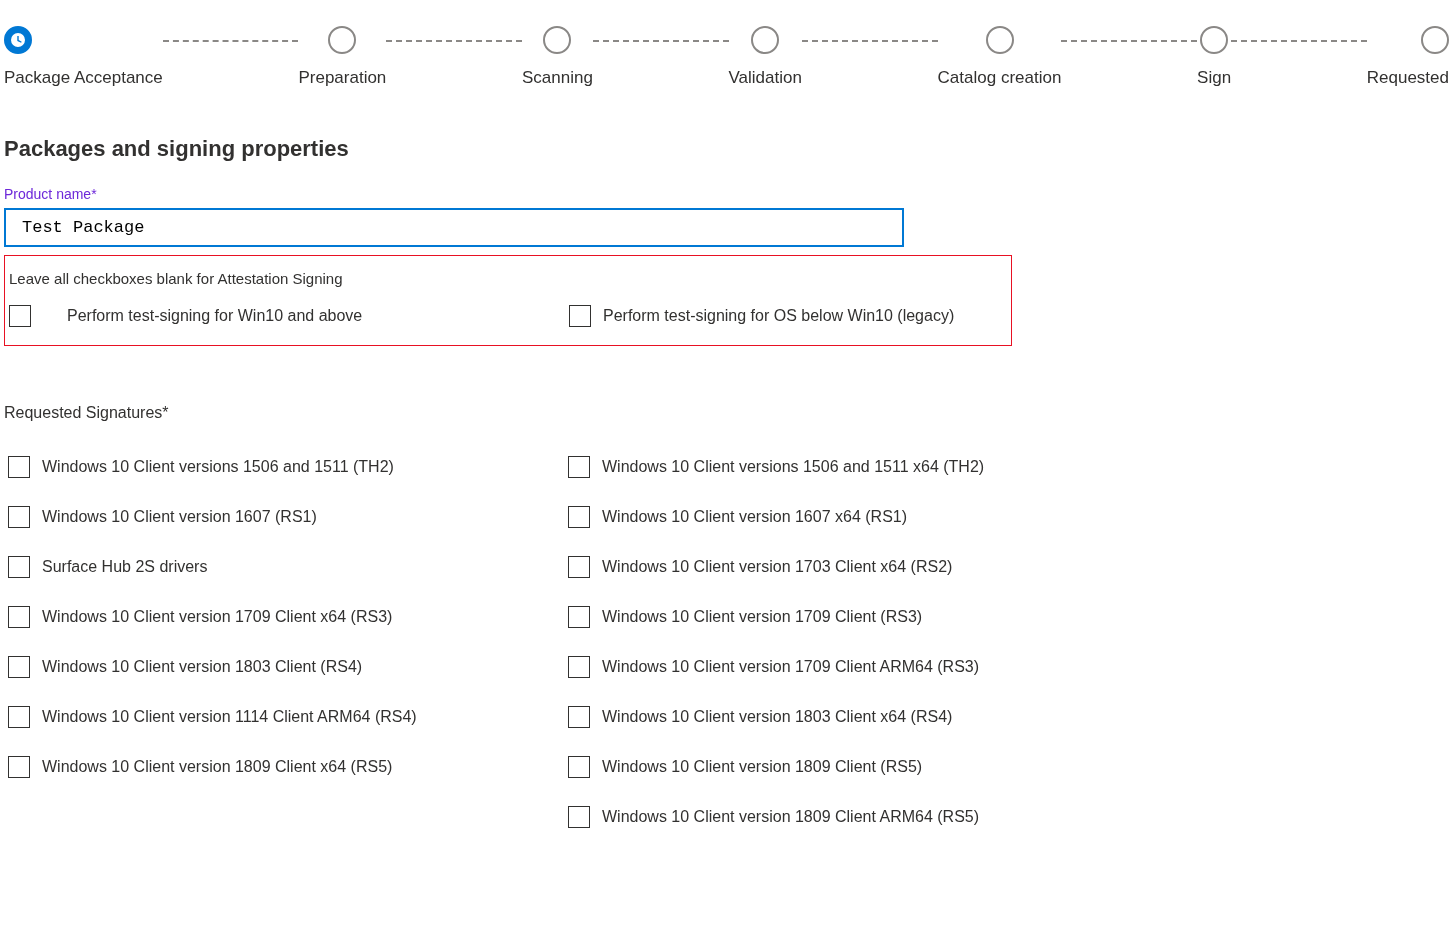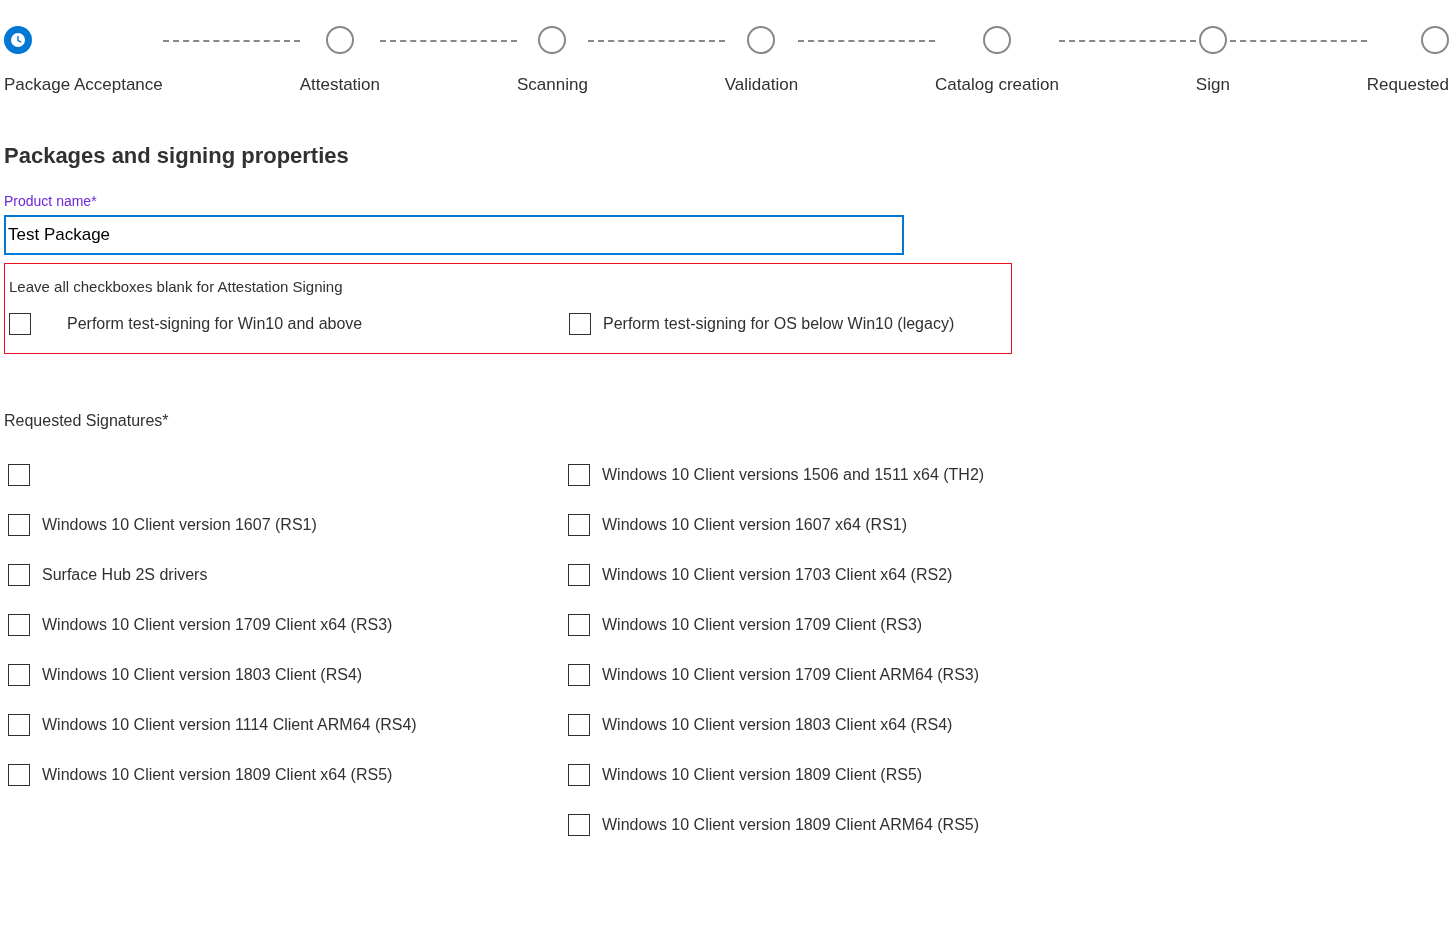--- a/index.html
+++ b/index.html
@@ -37,21 +37,21 @@
       align-items: center;
       justify-content: center;
       z-index: 1;
     }
     .step-circle.active {
       background: #0078d4;
       border-color: #0078d4;
     }
     .step-circle.active svg { fill: #fff; }
     .step-label {
-      margin-top: 21px;
+      margin-top: 14px;
       font-size: 17px;
     }
     .step-line {
       flex: 1;
       border-top: 2px dashed #8a8886;
       margin-top: 14px;
       height: 0;
     }
 
     
@@ -63,25 +63,25 @@
 
     .field-label {
       font-size: 14px;
       color: #6d28d9;
       margin-bottom: 6px;
       display: block;
     }
 
     .text-input {
       width: 900px;
-      padding: 8px 2px;
+      padding: 8px 16px;
       font-size: 17px;
       border: 2px solid #0078d4;
       outline: none;
-      font-family: Liberation Sans, sans-serif;
+      font-family: Liberation Mono, monospace;
     }
 
     
     .attestation-box {
       border: 1.5px solid #e81123;
       width: 1008px;
       padding: 14px 10px 18px 0;
       margin-top: 8px;
       margin-bottom: 58px;
     }
@@ -135,21 +135,21 @@
     <div class="step-circle active">
       <svg width="16" height="16" viewBox="0 0 16 16">
           <path d="M8 1a7 7 0 100 14A7 7 0 008 1zm.7 3v4l3 1.7-.6 1.1L7.3 9V4h1.4z"></path>
         </svg>
     </div>
     <div class="step-label">Package Acceptance</div>
   </div>
   <div class="step-line"></div>
   <div class="step">
     <div class="step-circle"></div>
-    <div class="step-label">Attestation</div>
+    <div class="step-label">Preparation</div>
   </div>
   <div class="step-line"></div>
   <div class="step">
     <div class="step-circle"></div>
     <div class="step-label">Scanning</div>
   </div>
   <div class="step-line"></div>
   <div class="step">
     <div class="step-circle"></div>
     <div class="step-label">Validation</div>
@@ -197,20 +197,21 @@
   </div>
 </div>
 
 
 <div class="subhead">Requested Signatures*</div>
 
 <div class="two-col">
   <div class="col-left" id="sig-left">
       <div class="cb-row">
         <div class="cb"></div>
+        <span class="cb-label">Windows 10 Client versions 1506 and 1511 (TH2)</span>
       </div>
       <div class="cb-row">
         <div class="cb"></div>
         <span class="cb-label">Windows 10 Client version 1607 (RS1)</span>
       </div>
       <div class="cb-row">
         <div class="cb"></div>
         <span class="cb-label">Surface Hub 2S drivers</span>
       </div>
       <div class="cb-row">

